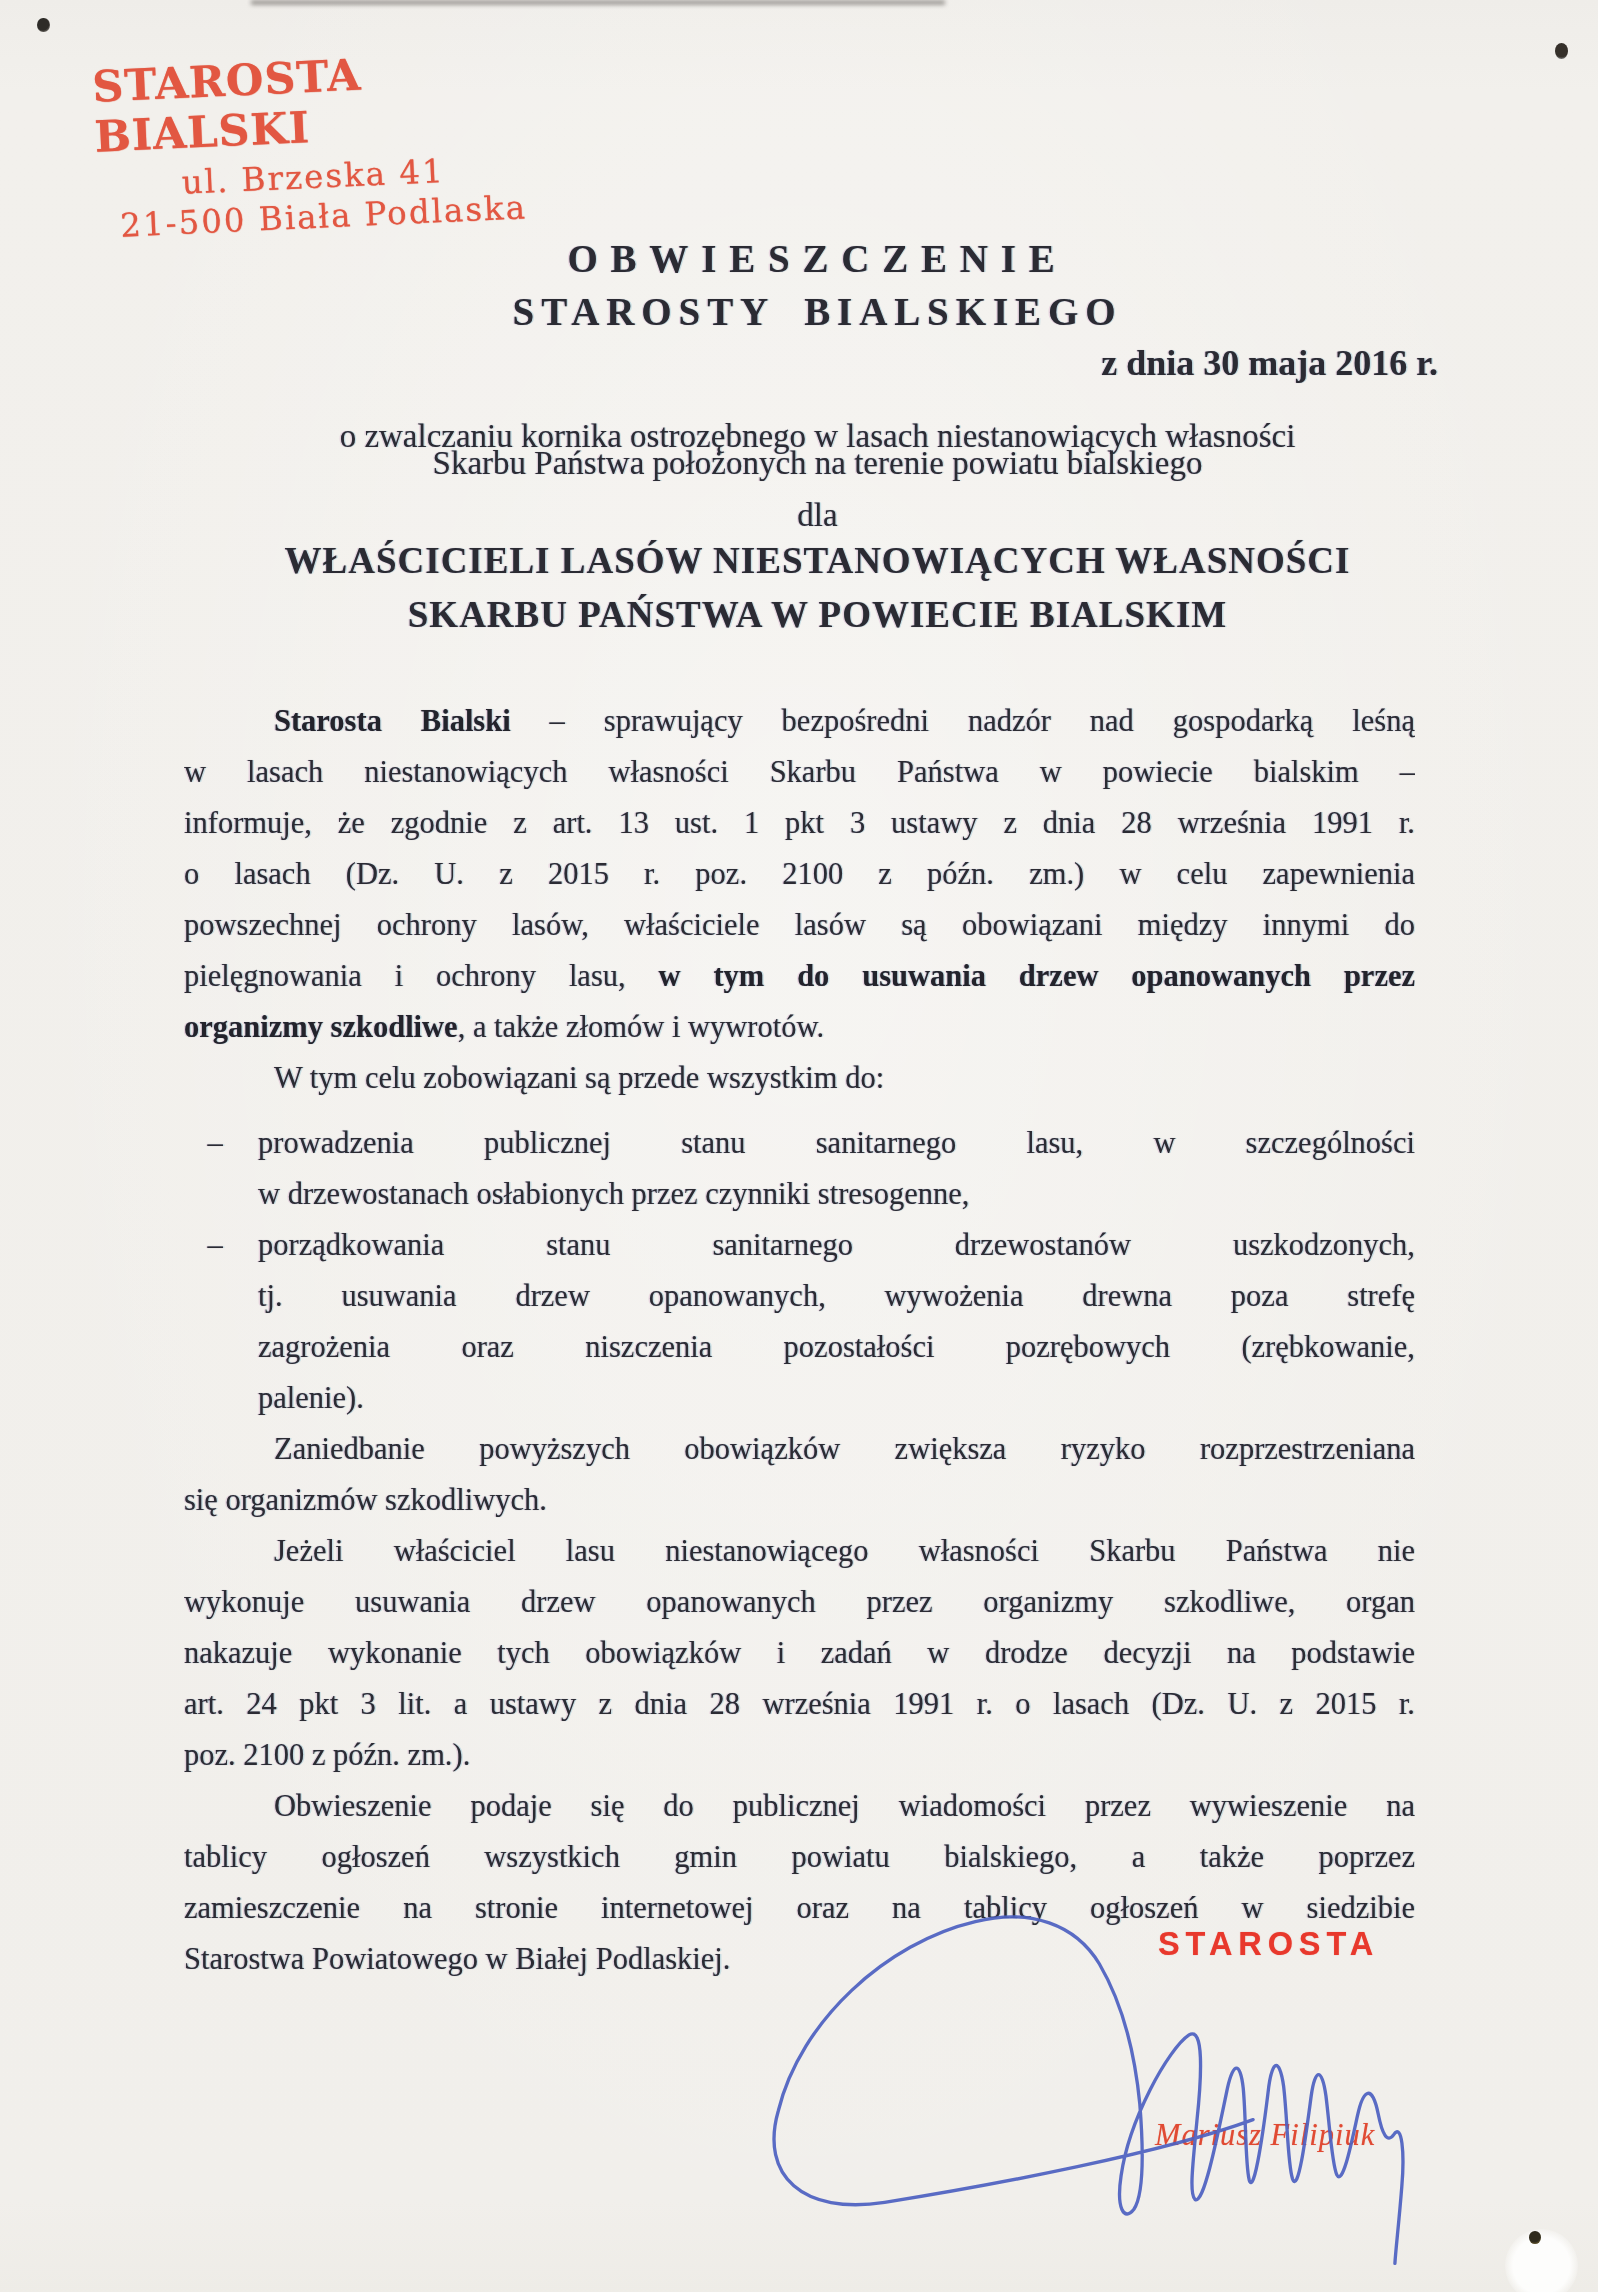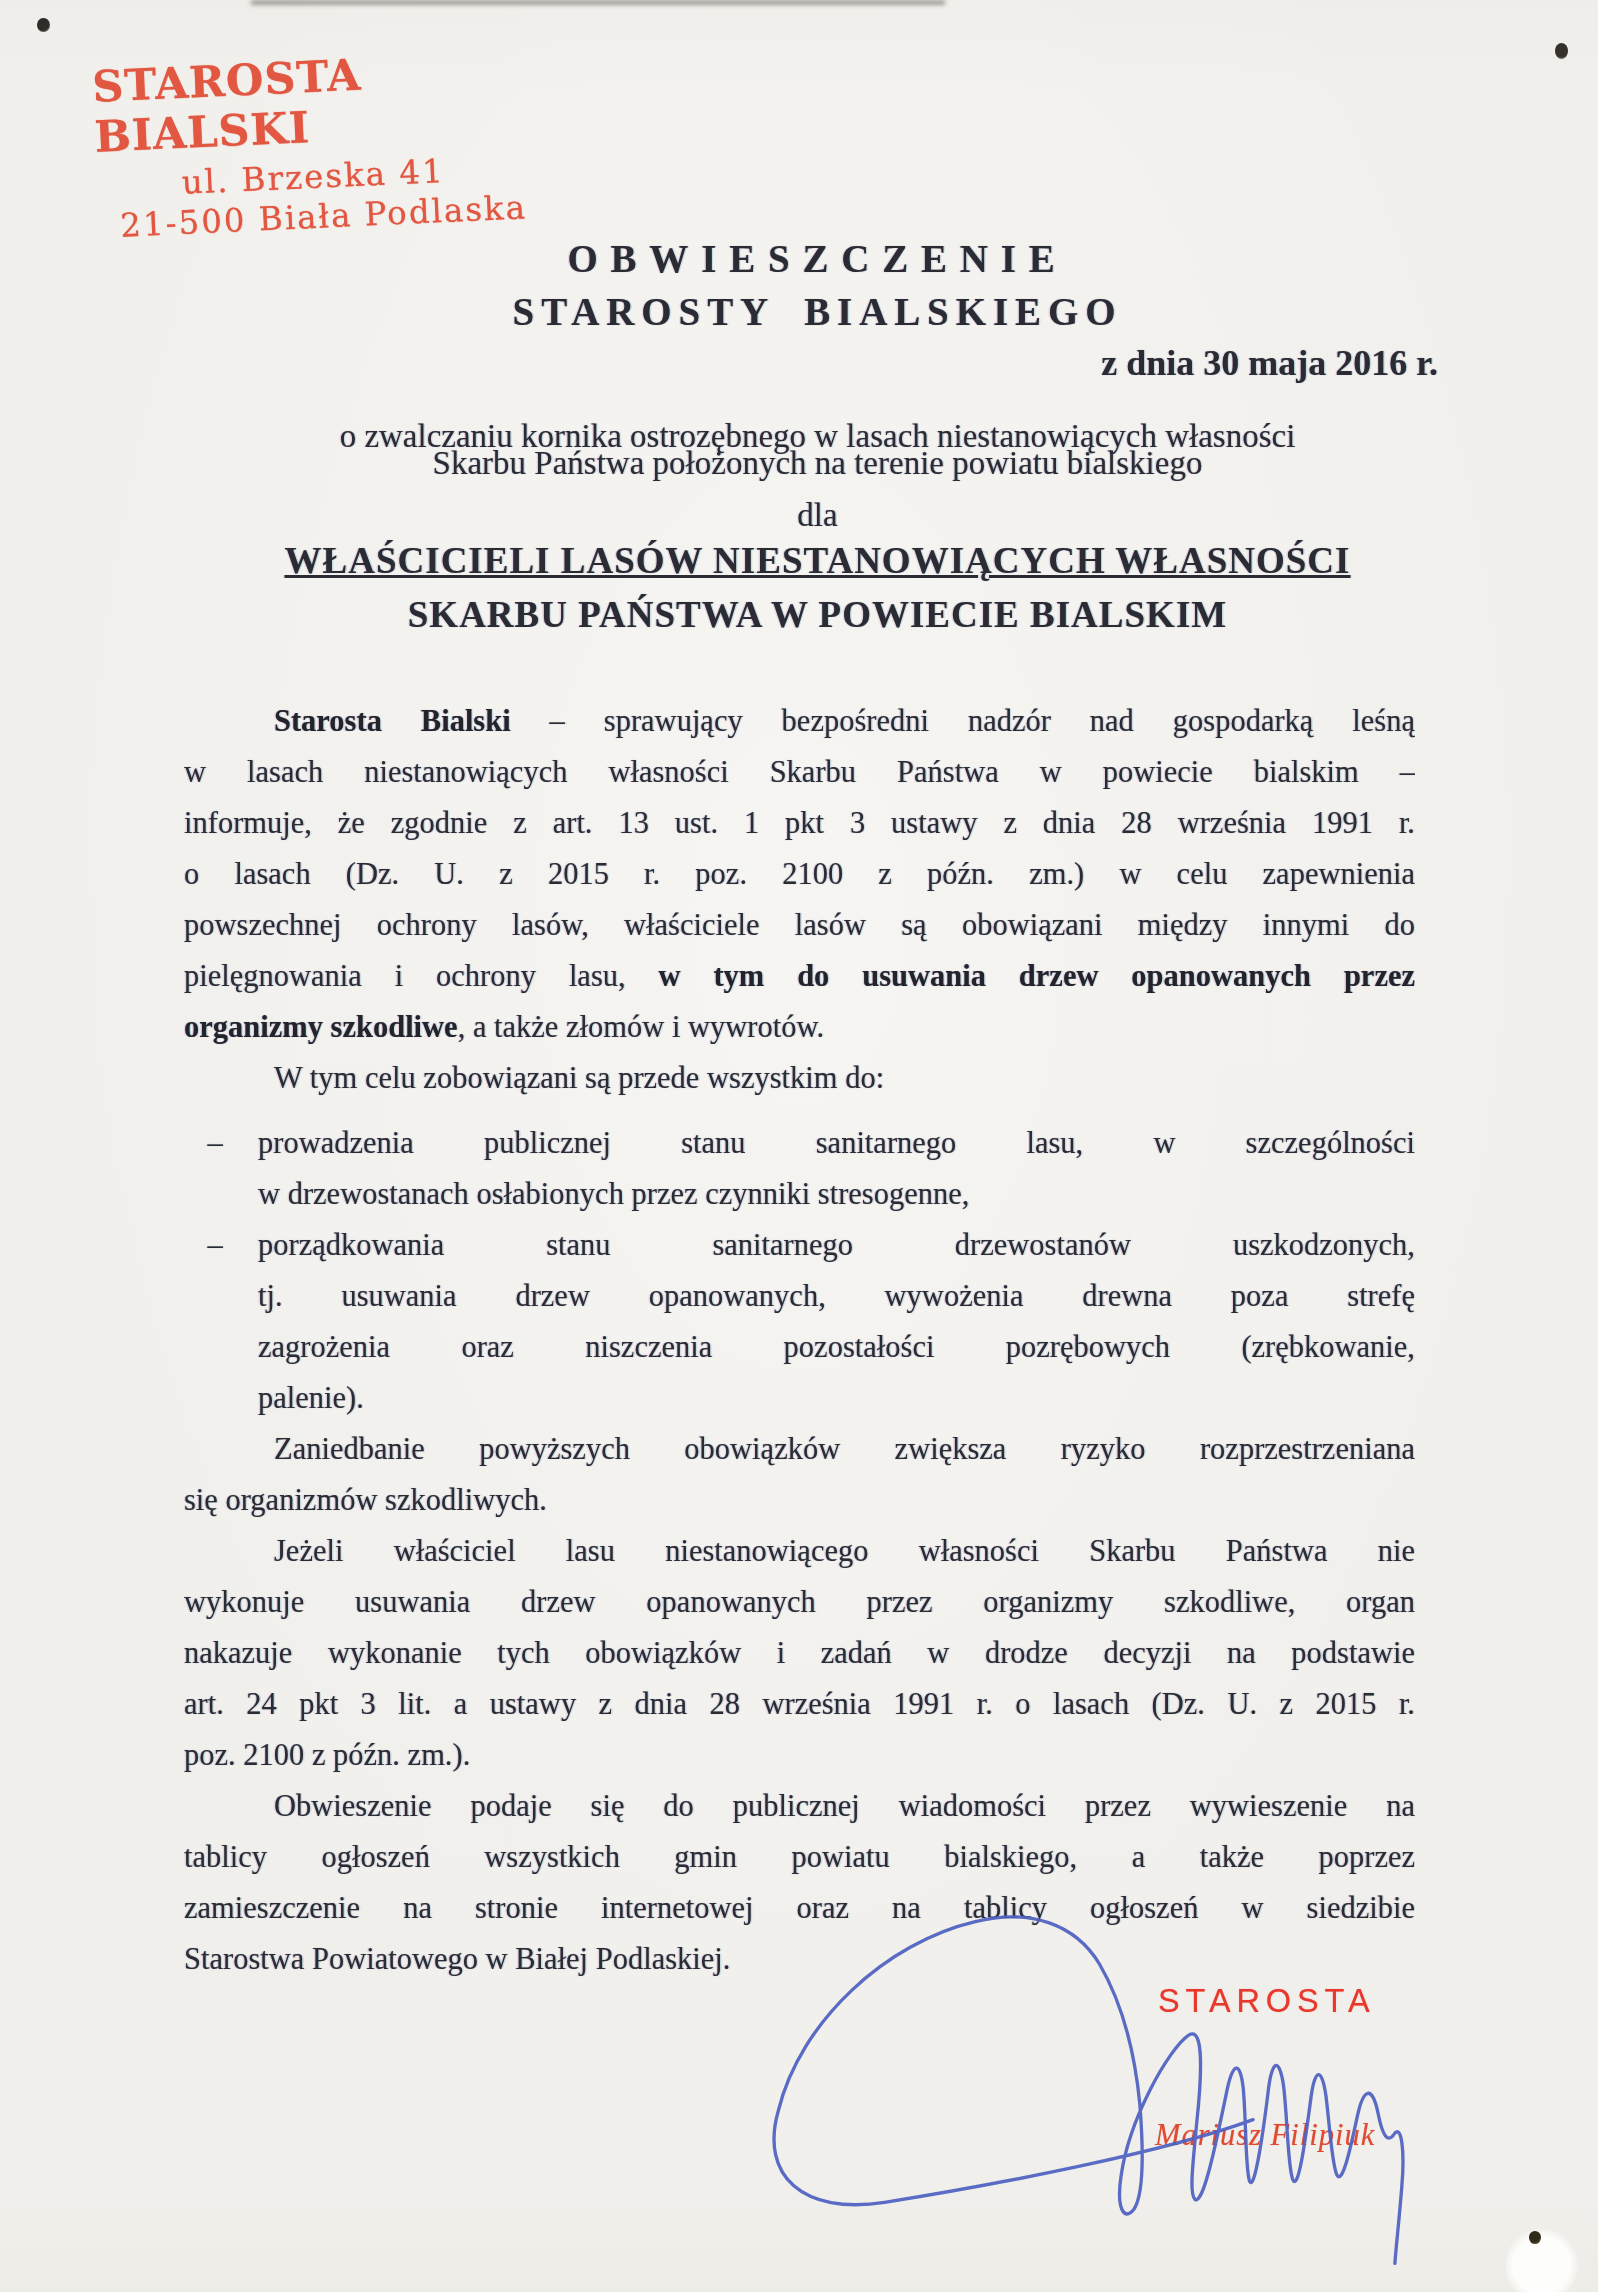--- a/index.html
+++ b/index.html
@@ -29,39 +29,39 @@
 
   
   .heads{position:absolute;left:197px;top:0;width:1241px;text-align:center;}
   .heads div{position:absolute;left:0;width:100%;}
   .h1{top:236px;font-size:39px;font-weight:bold;letter-spacing:12.8px;}
   .h2{top:289px;font-size:39px;font-weight:bold;letter-spacing:6.9px;word-spacing:13.8px;}
   .h3{top:342px;font-size:36px;font-weight:bold;text-align:right;}
   .h4{top:394px;font-size:33px;margin-top:24px;}
   .h5{top:445px;font-size:33px;}
   .h6{top:497px;font-size:33px;}
-  .h7{top:539px;font-size:37px;font-weight:bold;letter-spacing:1px;text-decoration:underline;}
+  .h7{top:539px;font-size:37px;font-weight:bold;letter-spacing:1px;}
   .h8{top:593px;font-size:37px;font-weight:bold;letter-spacing:1px;}
 
   .inktext{text-shadow:1.4px 0 0 rgba(0,145,185,.16), -1.4px 0 0 rgba(165,35,130,.12), 0 0 1px rgba(45,45,85,.35);}
 
   
   .doc-body{position:absolute;left:184px;top:696px;width:1231px;font-size:30.5px;}
   .bl{height:51px;line-height:51px;overflow:hidden;white-space:nowrap;position:relative;}
   .bl.j{white-space:normal;text-align:justify;}
   .bl.j::after{content:"";display:inline-block;width:100%;height:0;}
   .ind{padding-left:90px;}
   .li{padding-left:74px;}
   .gap{margin-top:13.8px;}
   .dash{position:absolute;left:23.6px;top:0;}
   b{color:#23232b;}
 
   
-  .sig-title{position:absolute;left:1158px;top:1983px;font-family:"Liberation Sans",sans-serif;
-    font-weight:normal;font-size:32.5px;letter-spacing:5.9px;color:#e8382c;
+  .sig-title{position:absolute;left:1158px;top:1926px;font-family:"Liberation Sans",sans-serif;
+    font-weight:bold;font-size:32.5px;letter-spacing:5.9px;color:#e8382c;
     text-shadow:0 0 1px rgba(232,56,44,.5);}
   .sig-name{position:absolute;left:1155px;top:2118px;font-family:"Liberation Serif",serif;
     font-style:italic;font-size:30.5px;color:#e04a33;letter-spacing:1px;
     text-shadow:0 0 1px rgba(224,74,51,.45);}
   .sig-svg{position:absolute;left:0;top:0;pointer-events:none;}
 </style>
 </head>
 <body>
 
 <div class="page">

